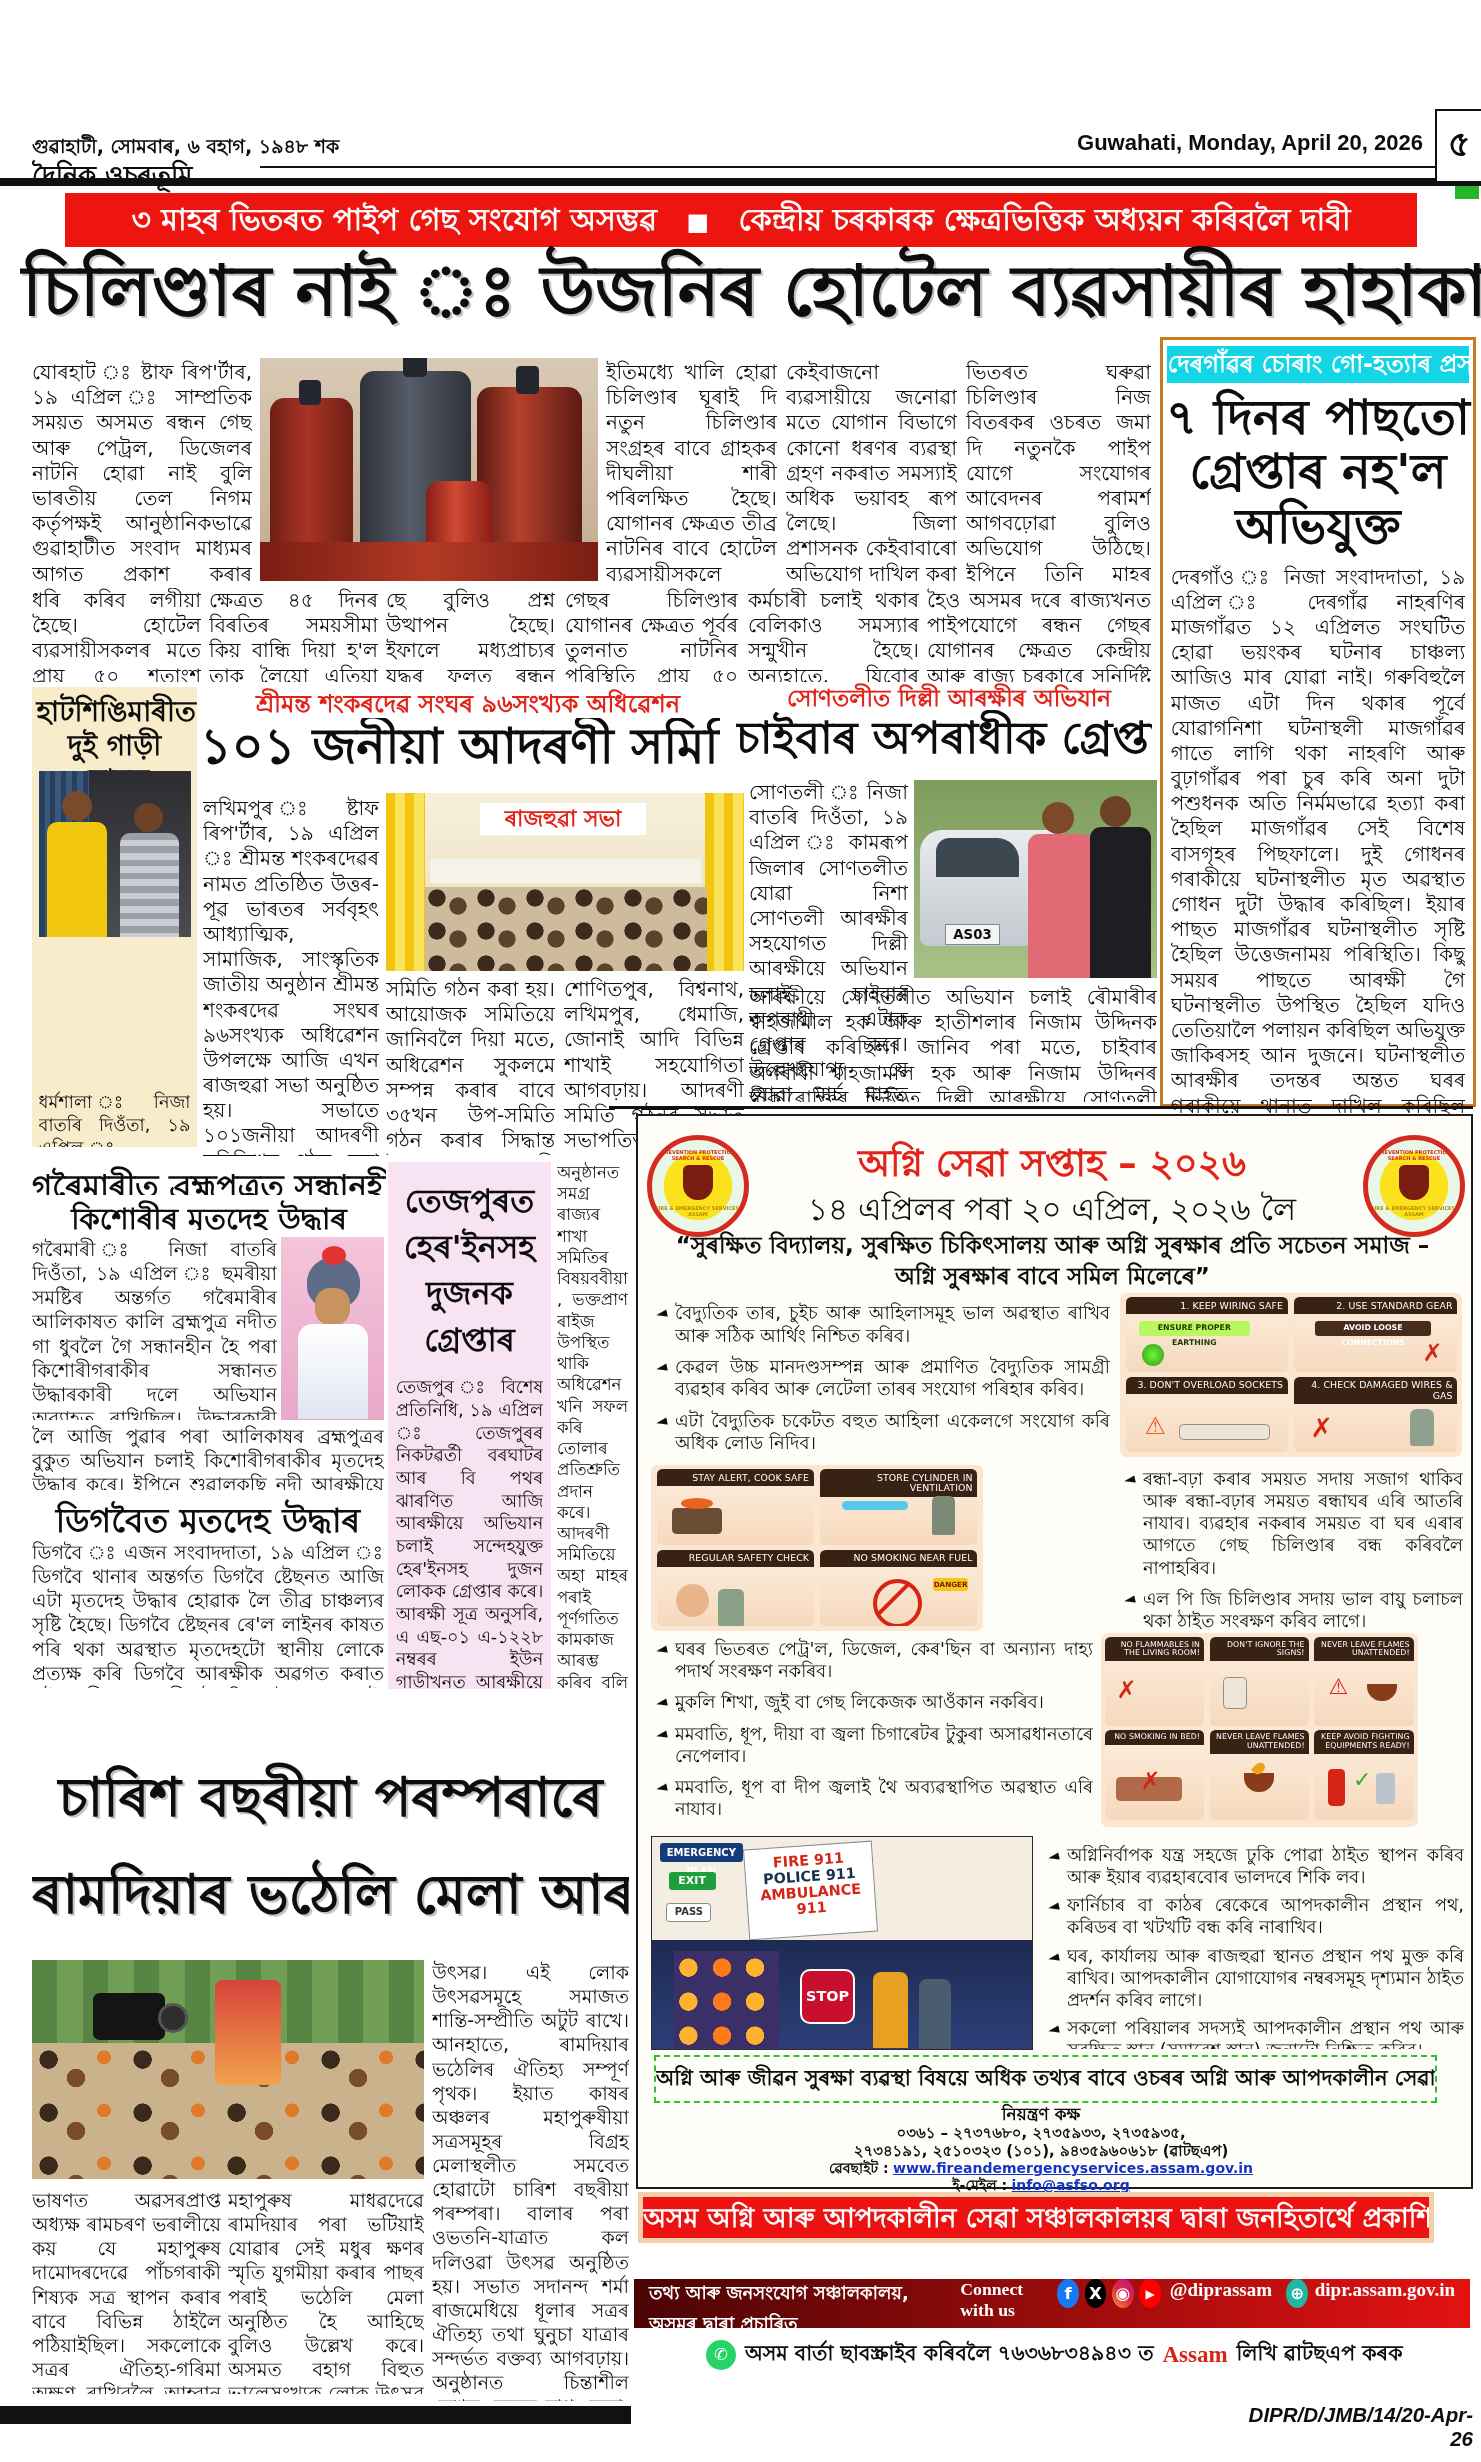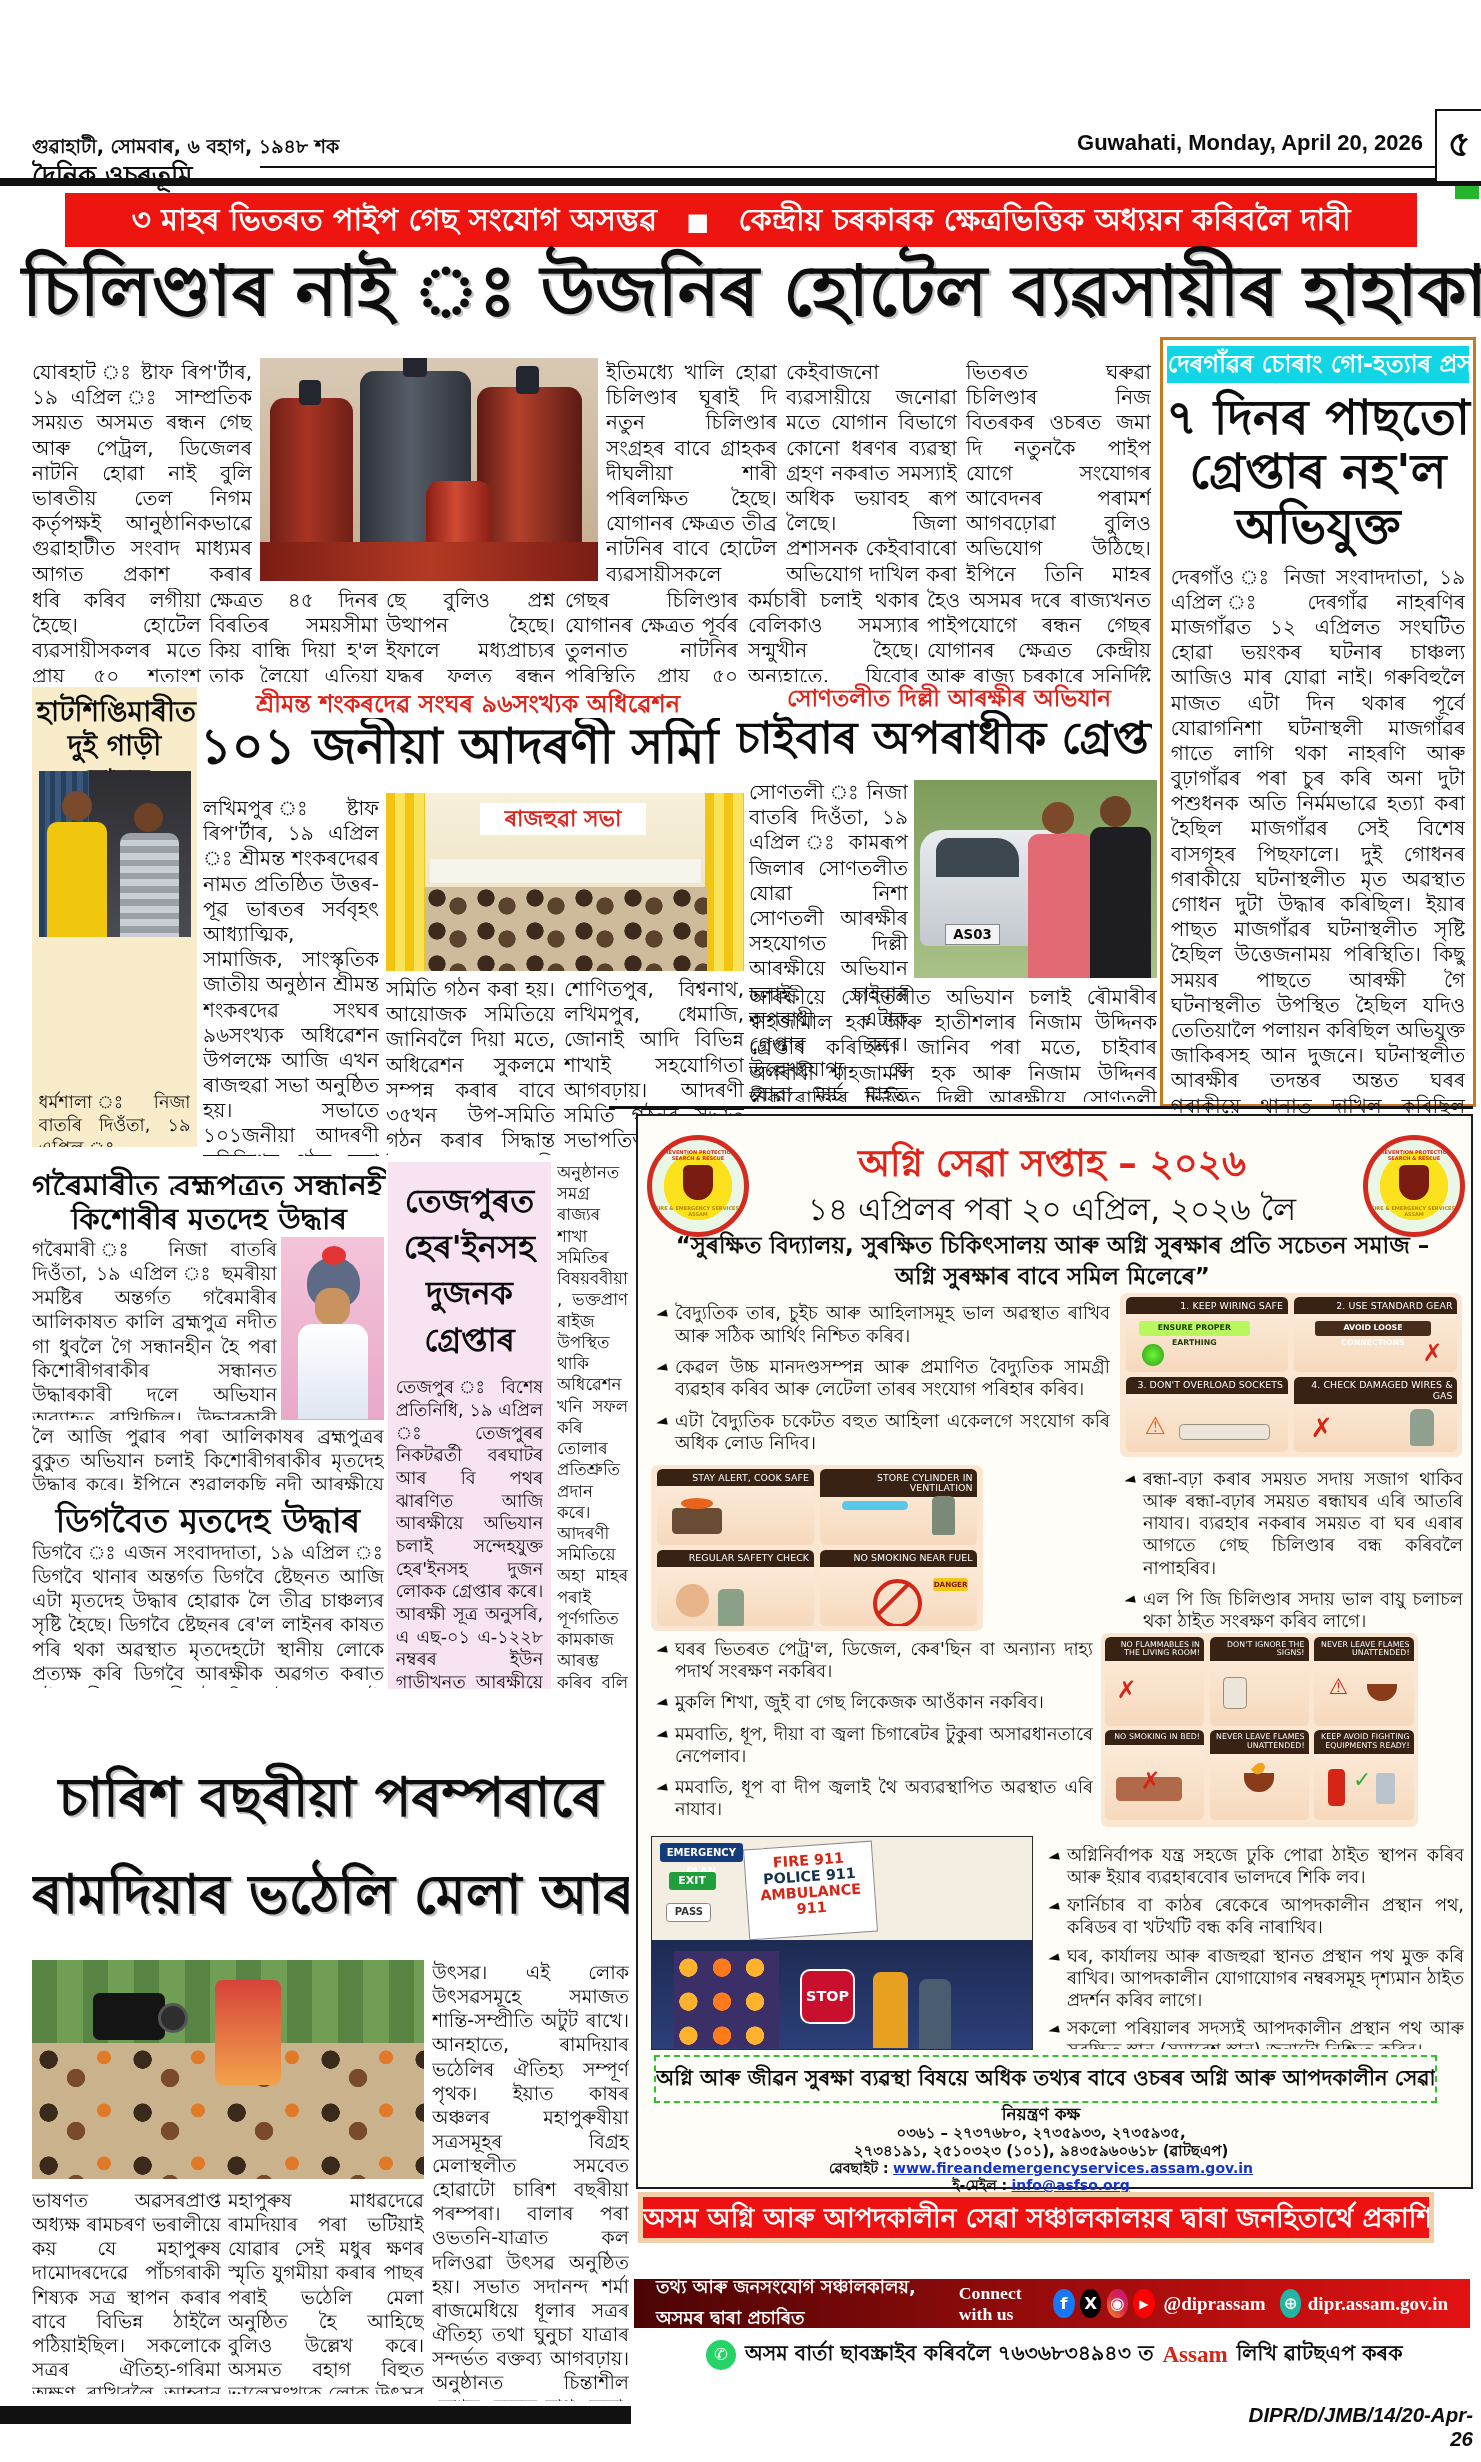--- a/index.html
+++ b/index.html
@@ -346,21 +346,21 @@
     <div class="b" style="font-size:17px;">নিয়ন্ত্ৰণ কক্ষ</div>
     <div class="b" style="font-size:15px">০৩৬১ – ২৭৩৭৬৮০, ২৭৩৫৯৩৩, ২৭৩৫৯৩৫,</div>
     <div class="b" style="font-size:15px">২৭৩৪১৯১, ২৫১০৩২৩ (১০১), ৯৪৩৫৯৬০৬১৮ (ৱাটছএপ)</div>
     <div style="font-size:14px"><span class="b">ৱেবছাইট :</span> <a href="#">www.fireandemergencyservices.assam.gov.in</a></div>
     <div style="font-size:14px"><span class="b">ই-মেইল :</span> <a href="#">info@asfso.org</a></div>
     <div class="b" style="font-size:14px">অগ্নি আৰু আপদকালীন সেৱাৰ বাবে ১০১/১১২ ত যোগাযোগ কৰক</div>
   </div>
 
   <div class="a c b wt ov" style="left:638px;top:2192px;width:786px;height:41px;background:#ee1111;border:5.5px solid #f2cfa8;font-size:26.6px;line-height:41px;white-space:nowrap">অসম অগ্নি আৰু আপদকালীন সেৱা সঞ্চালকালয়ৰ দ্বাৰা জনহিতাৰ্থে প্ৰকাশিত।</div>
 
-  <div class="a" style="left:634px;top:2279px;width:836px;height:49px;background:linear-gradient(90deg,#4a0404,#8a0a0a 40%,#e31212);display:flex;align-items:center;padding:0 22px;box-sizing:border-box">
+  <div class="a" style="left:634px;top:2279px;width:836px;height:49px;background:linear-gradient(90deg,#4a0404,#8a0a0a 40%,#e31212);display:flex;padding:0 15px;box-sizing:border-box">
     <span class="b wt" style="font-size:18px">তথ্য আৰু জনসংযোগ সঞ্চালকালয়, অসমৰ দ্বাৰা প্ৰচাৰিত</span>
     <span style="flex:1"></span>
     <span class="b wt" style="font-size:17.7px;font-family:'Liberation Serif',serif">Connect with us</span>
     <span class="sic" style="background:#1877f2">f</span>
     <span class="sic" style="background:#000">X</span>
     <span class="sic" style="background:linear-gradient(45deg,#f09433,#dc2743,#bc1888)">◉</span>
     <span class="sic" style="background:#f00;font-size:12px">▶</span>
     <span class="b wt" style="font-size:19px;margin-left:8.9px;font-family:'Liberation Serif',serif">@diprassam</span>
     <span class="sic" style="background:#22b5a2;margin-left:14.4px">⊕</span>
     <span class="b wt" style="font-size:19px;margin-left:6.6px;font-family:'Liberation Serif',serif">dipr.assam.gov.in</span>

